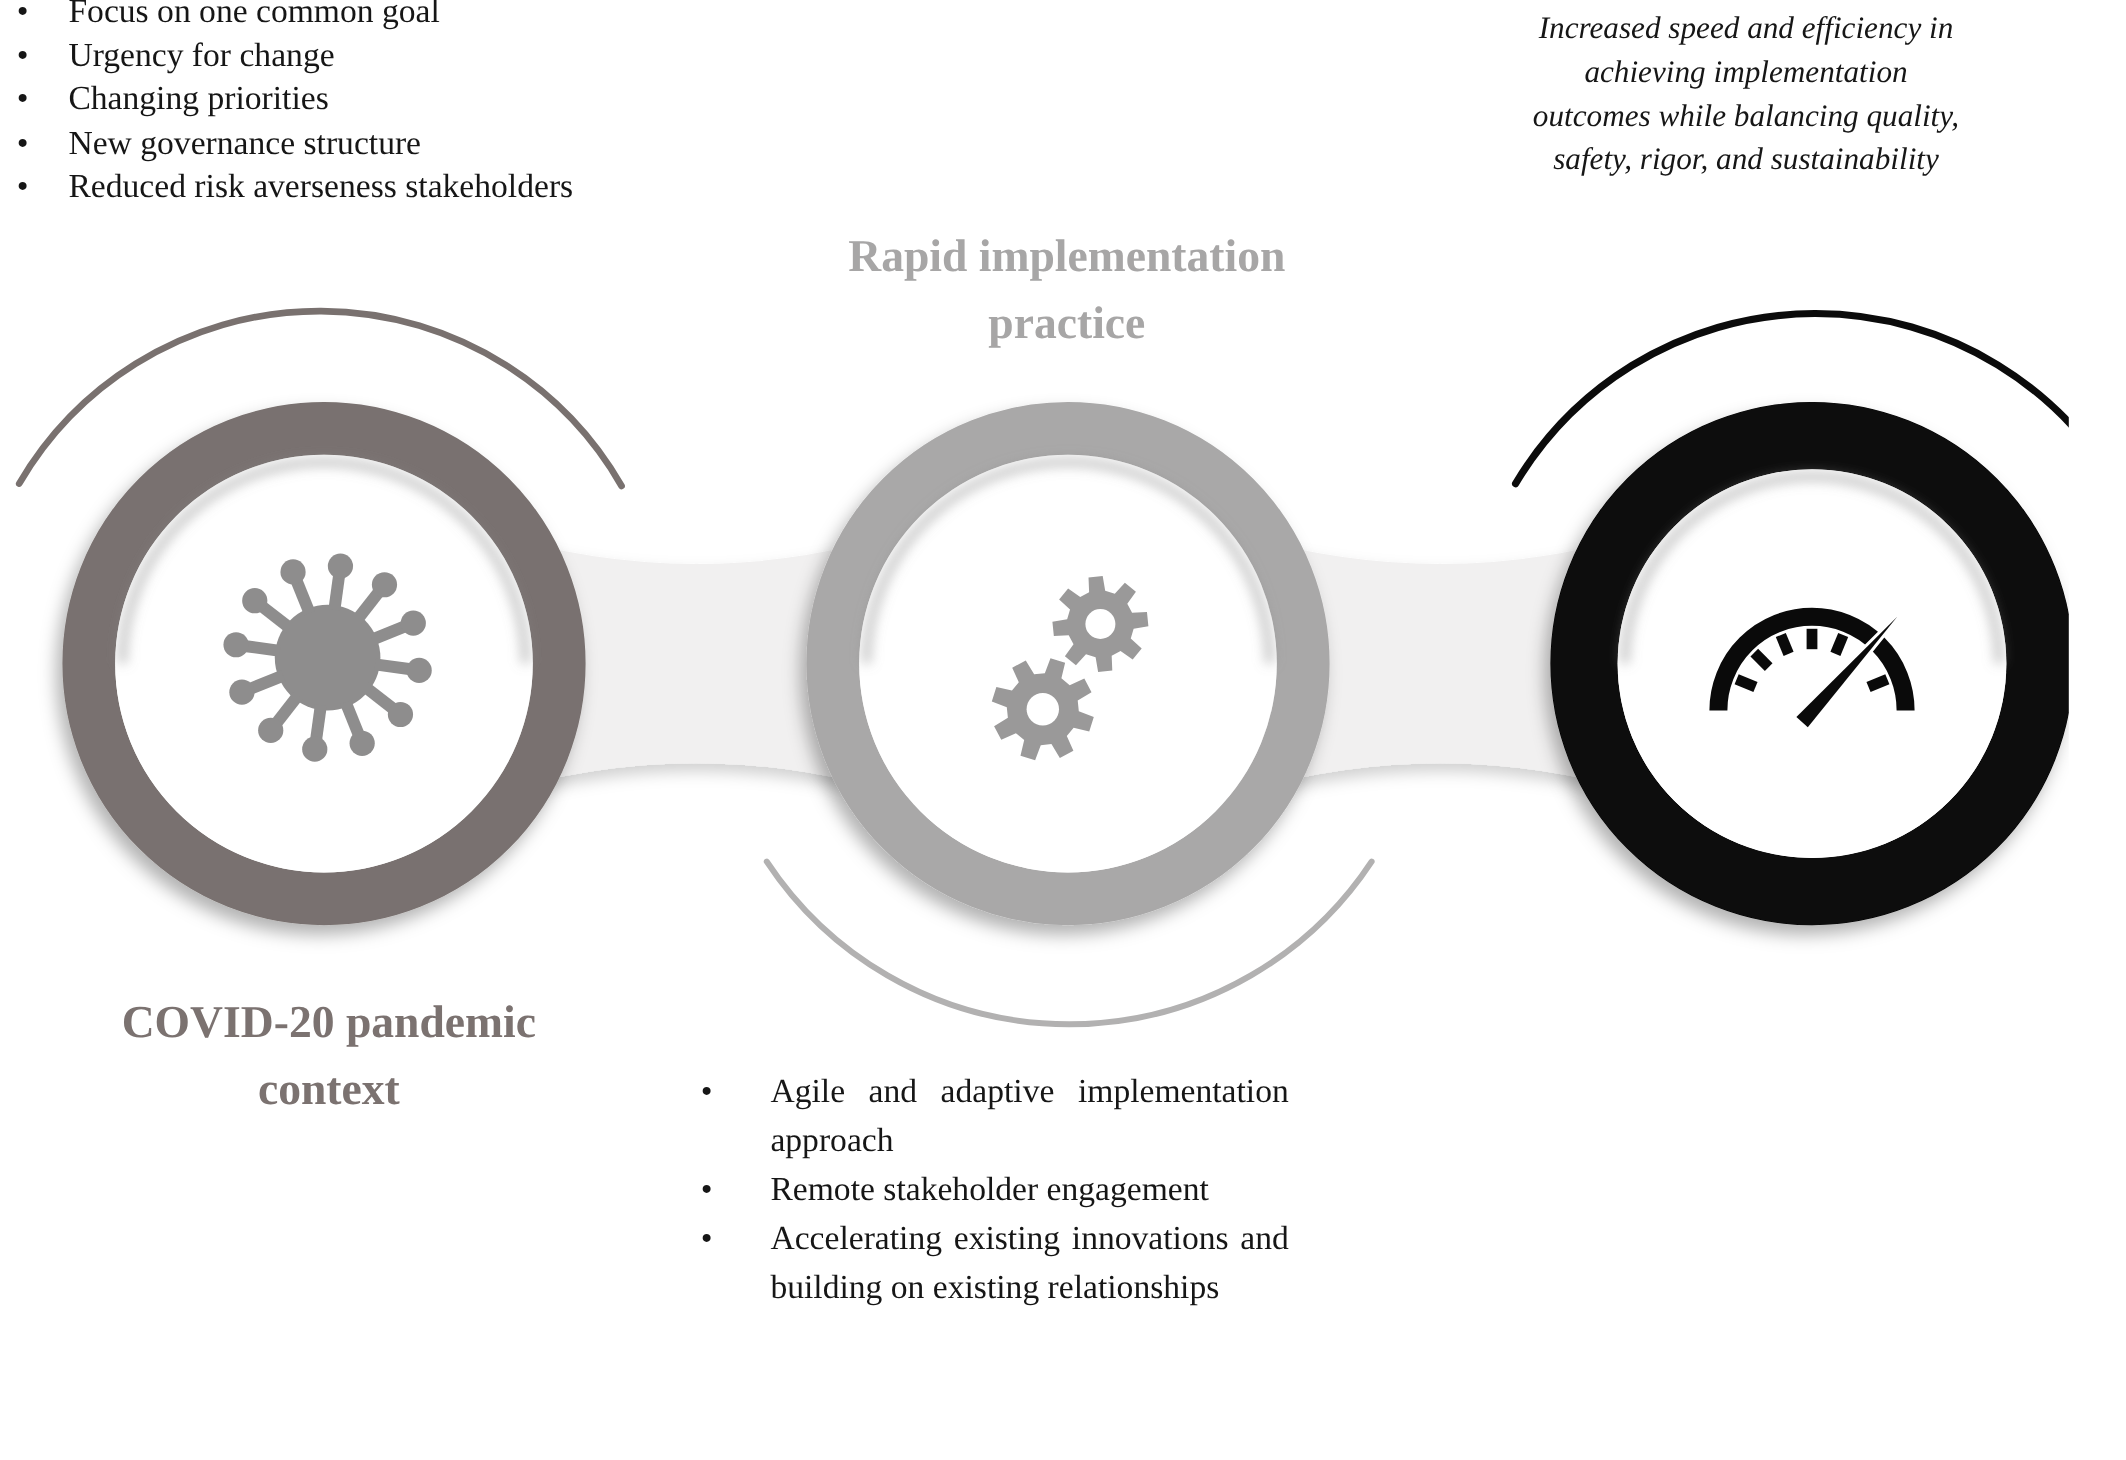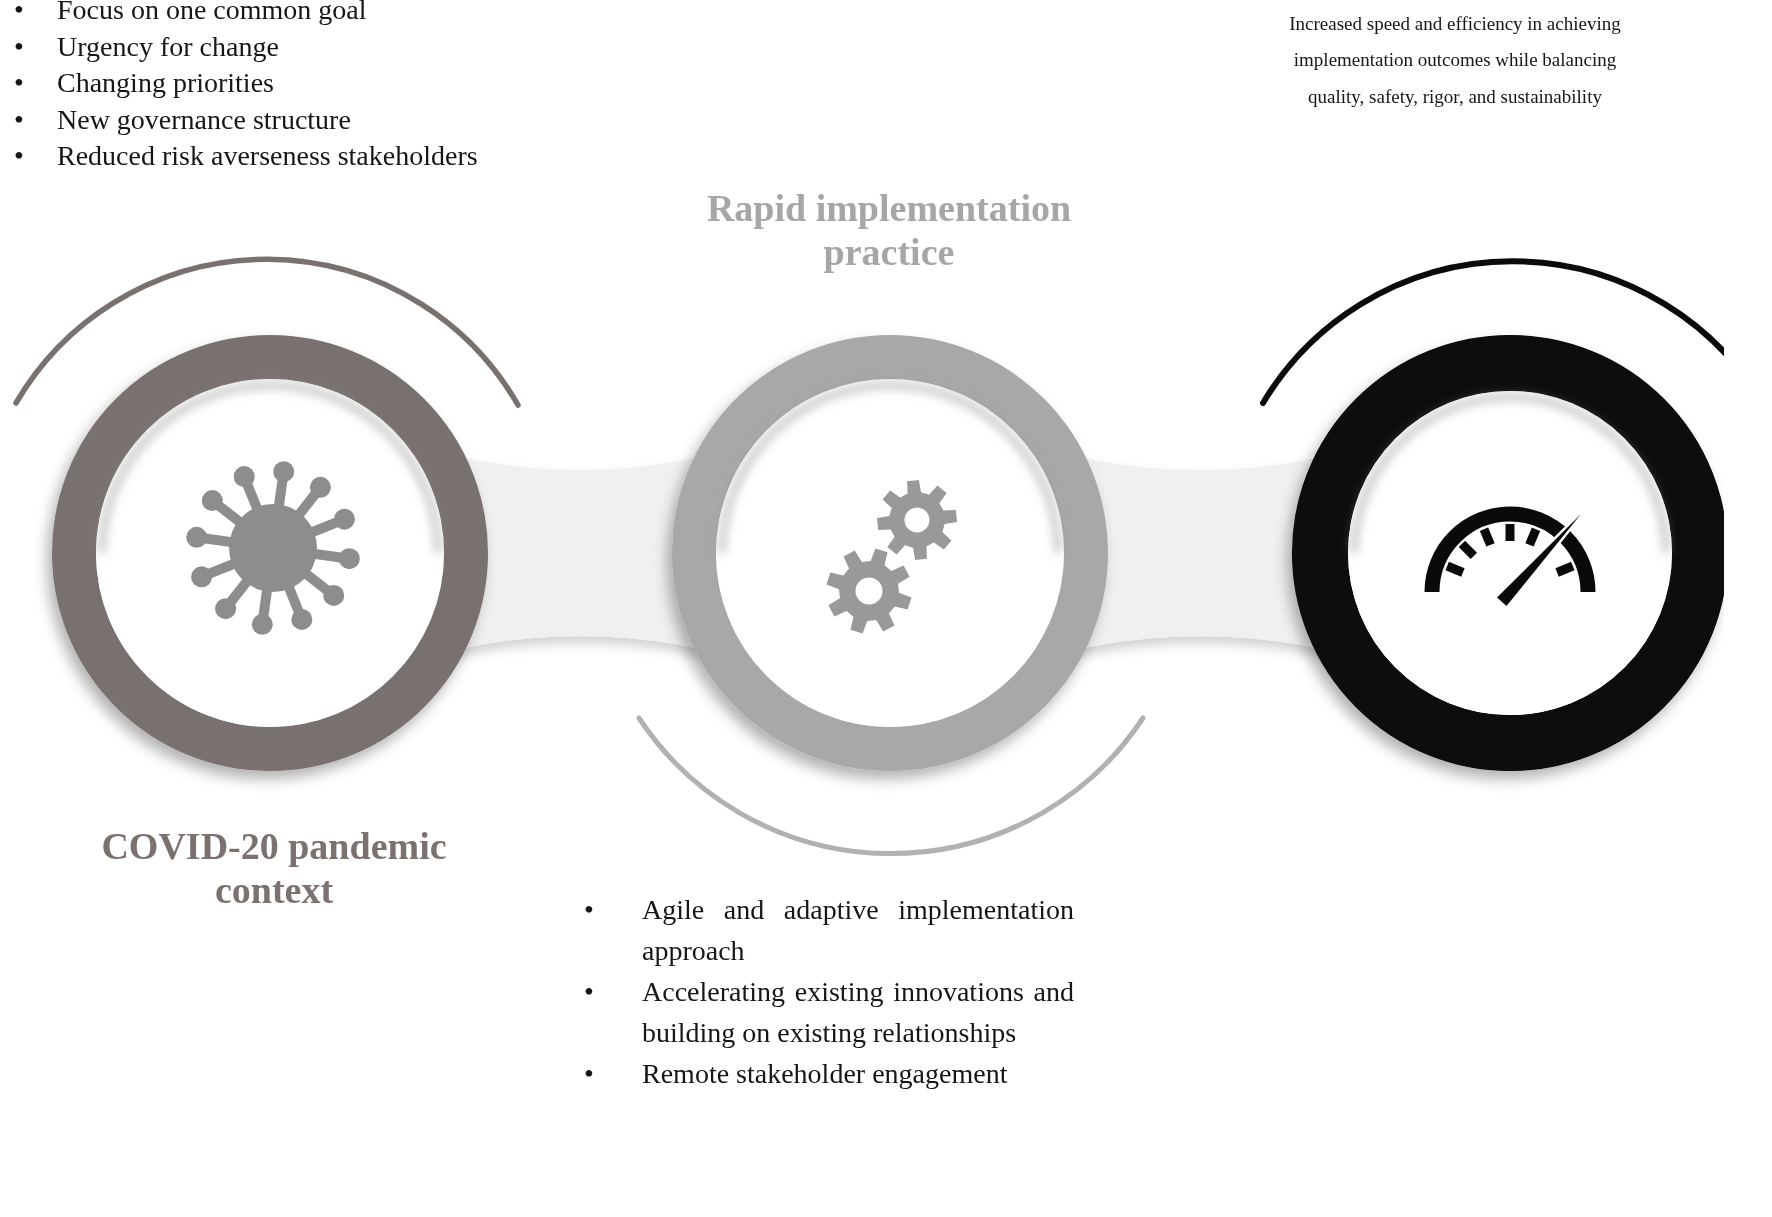--- a/index.html
+++ b/index.html
@@ -15,28 +15,28 @@
   .blist{position:absolute;color:var(--text,#161616);}
   .blist .li{display:grid;}
   .blist .dot::before{content:"\2022";}
   .top-list{left:14px;top:-8px;width:580px;font-size:28px;line-height:36.6px;}
   .top-list .li{grid-template-columns:43px 1fr;}
   .bottom-list{left:584px;top:889px;width:500px;font-size:28px;line-height:41px;}
   .bottom-list .li{grid-template-columns:58px 432px;}
   .bottom-list .litext{text-align:justify;}
 
   .node-label{position:absolute;width:460px;text-align:center;font-weight:bold;
-              font-size:38px;line-height:44px;}
+              font-size:38px;line-height:56px;}
   #practice-title{left:659px;top:186px;color:var(--practice-label,#a7a6a6);}
   #context-label{left:44px;top:824px;color:var(--context-label,#7b7270);}
   #outcome-label{left:1285px;top:826px;color:var(--outcome-label,#0d0d0d);}
 
   #outcome-description{
     position:absolute;left:1272px;top:6px;width:366px;
-    font-size:19px;line-height:36.4px;text-align:center;color:var(--text,#161616);
+    font-size:26px;line-height:36.4px;text-align:center;color:var(--text,#161616);font-style:italic;
   }
 </style>
 </head>
 <body>
 
 <div id="canvas">
 
   <svg id="diagram-svg" width="1772" height="1217" viewBox="0 0 1772 1217">
     <defs>
       <filter id="ds" x="-40%" y="-40%" width="180%" height="180%">
@@ -161,23 +161,23 @@
 
   <div class="blist bottom-list">
 
       <div class="li">
         <span class="dot"></span>
         <span class="litext">Agile and adaptive implementation approach</span>
       </div>
 
       <div class="li">
         <span class="dot"></span>
-        <span class="litext">Accelerating existing innovations and building on existing relationships</span>
+        <span class="litext">Remote stakeholder engagement</span>
       </div>
 
       <div class="li">
         <span class="dot"></span>
-        <span class="litext">Remote stakeholder engagement</span>
+        <span class="litext">Accelerating existing innovations and building on existing relationships</span>
       </div>
 
     </div>
 
 </div>
 
 </body></html>

